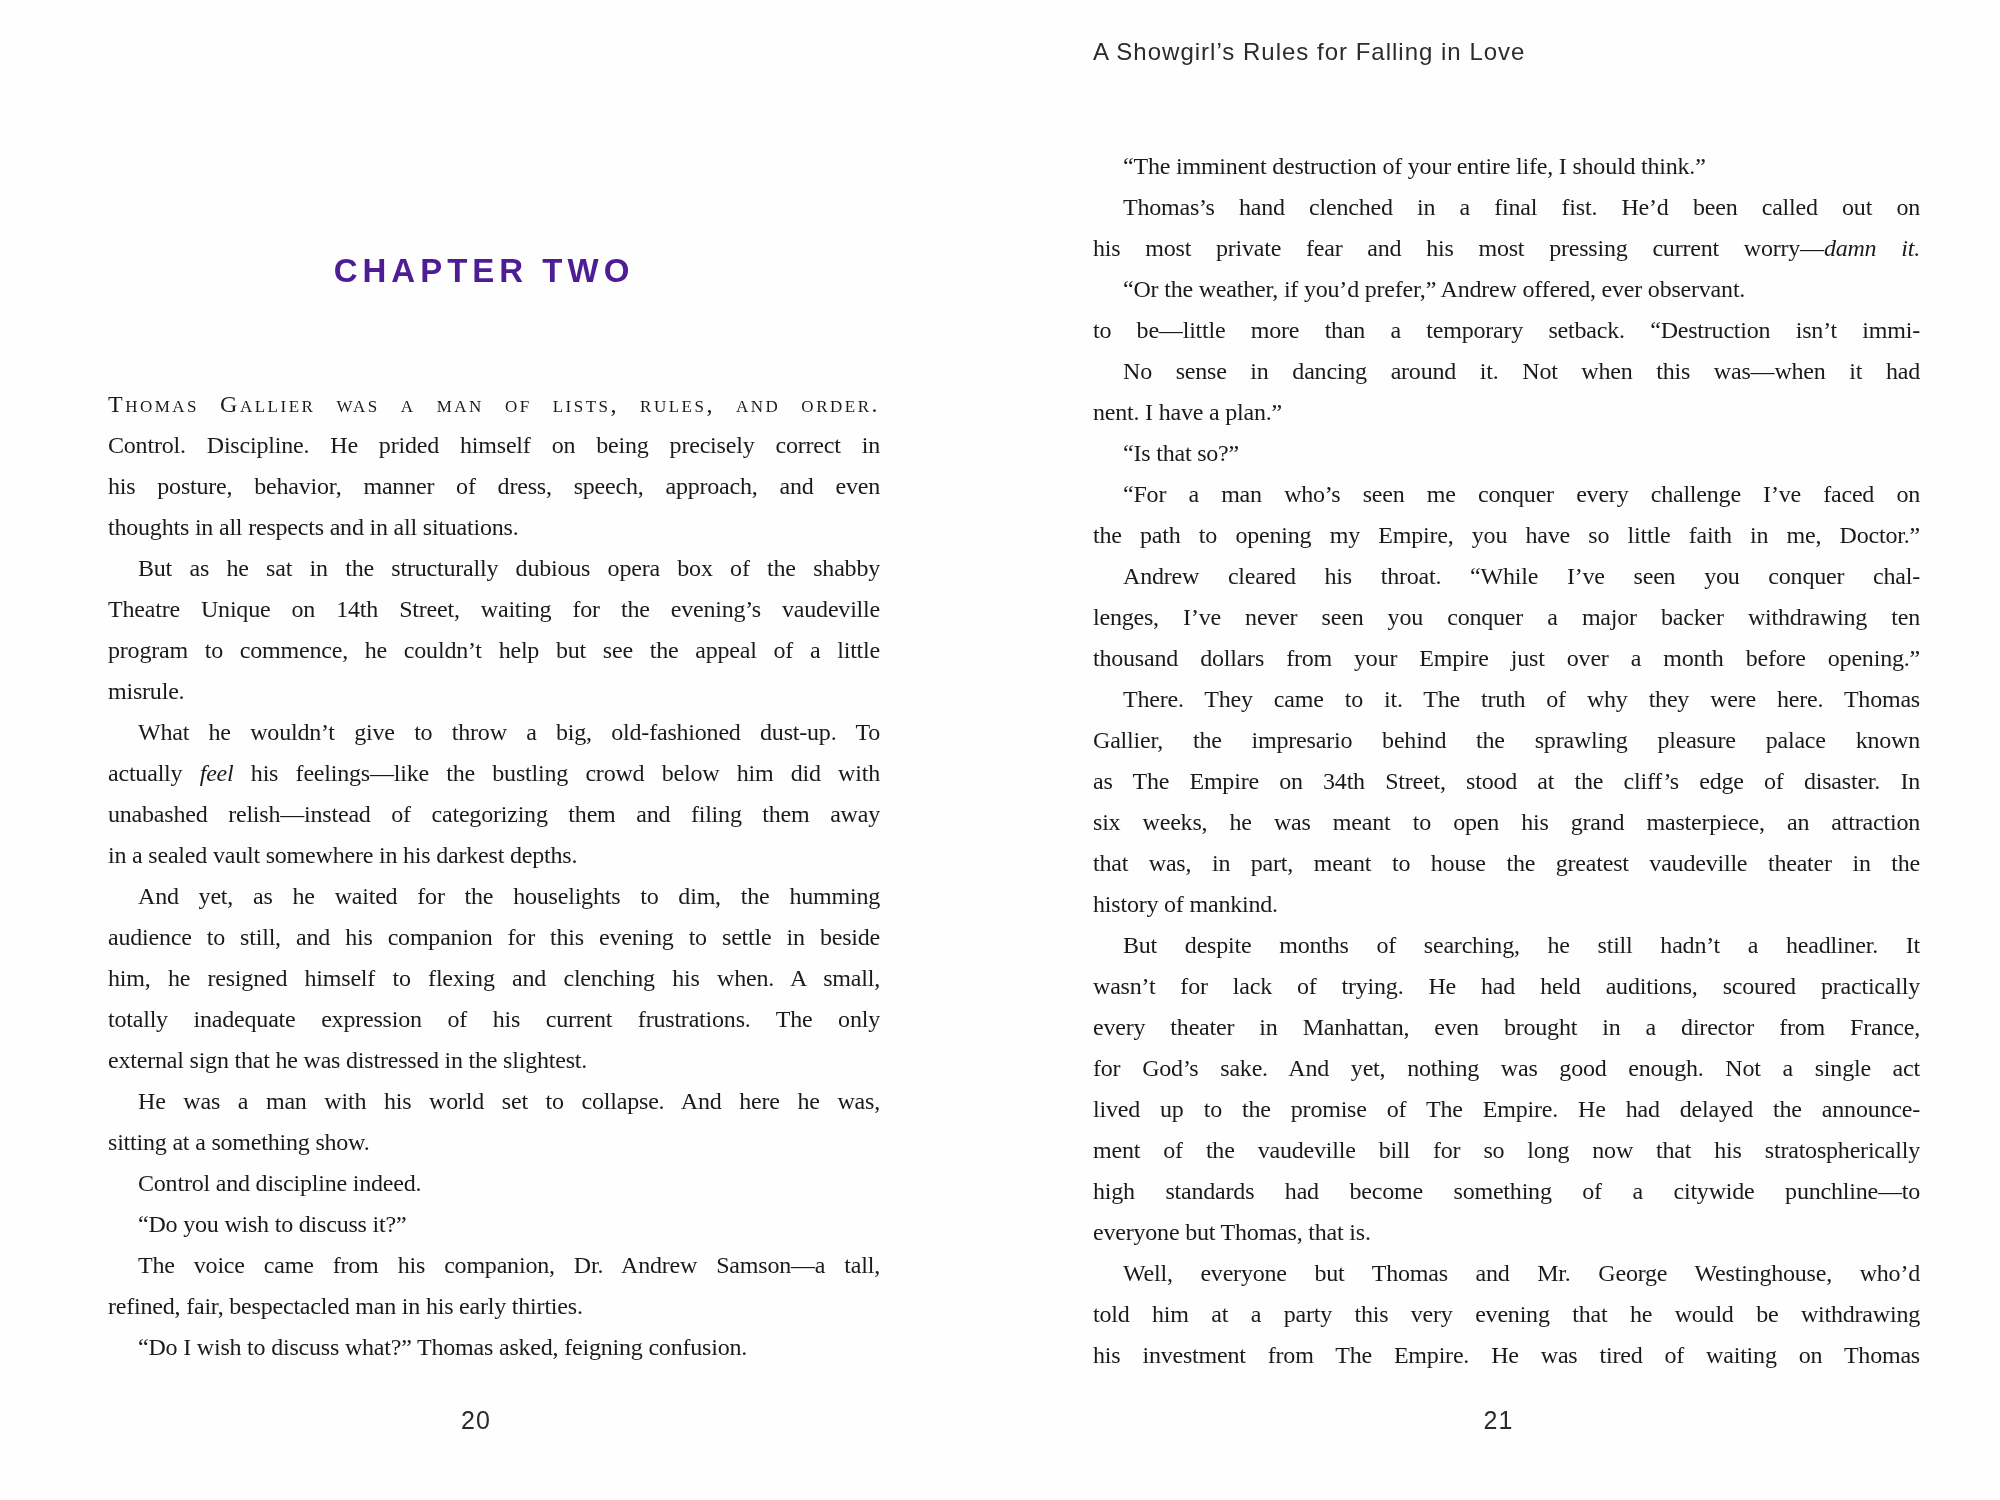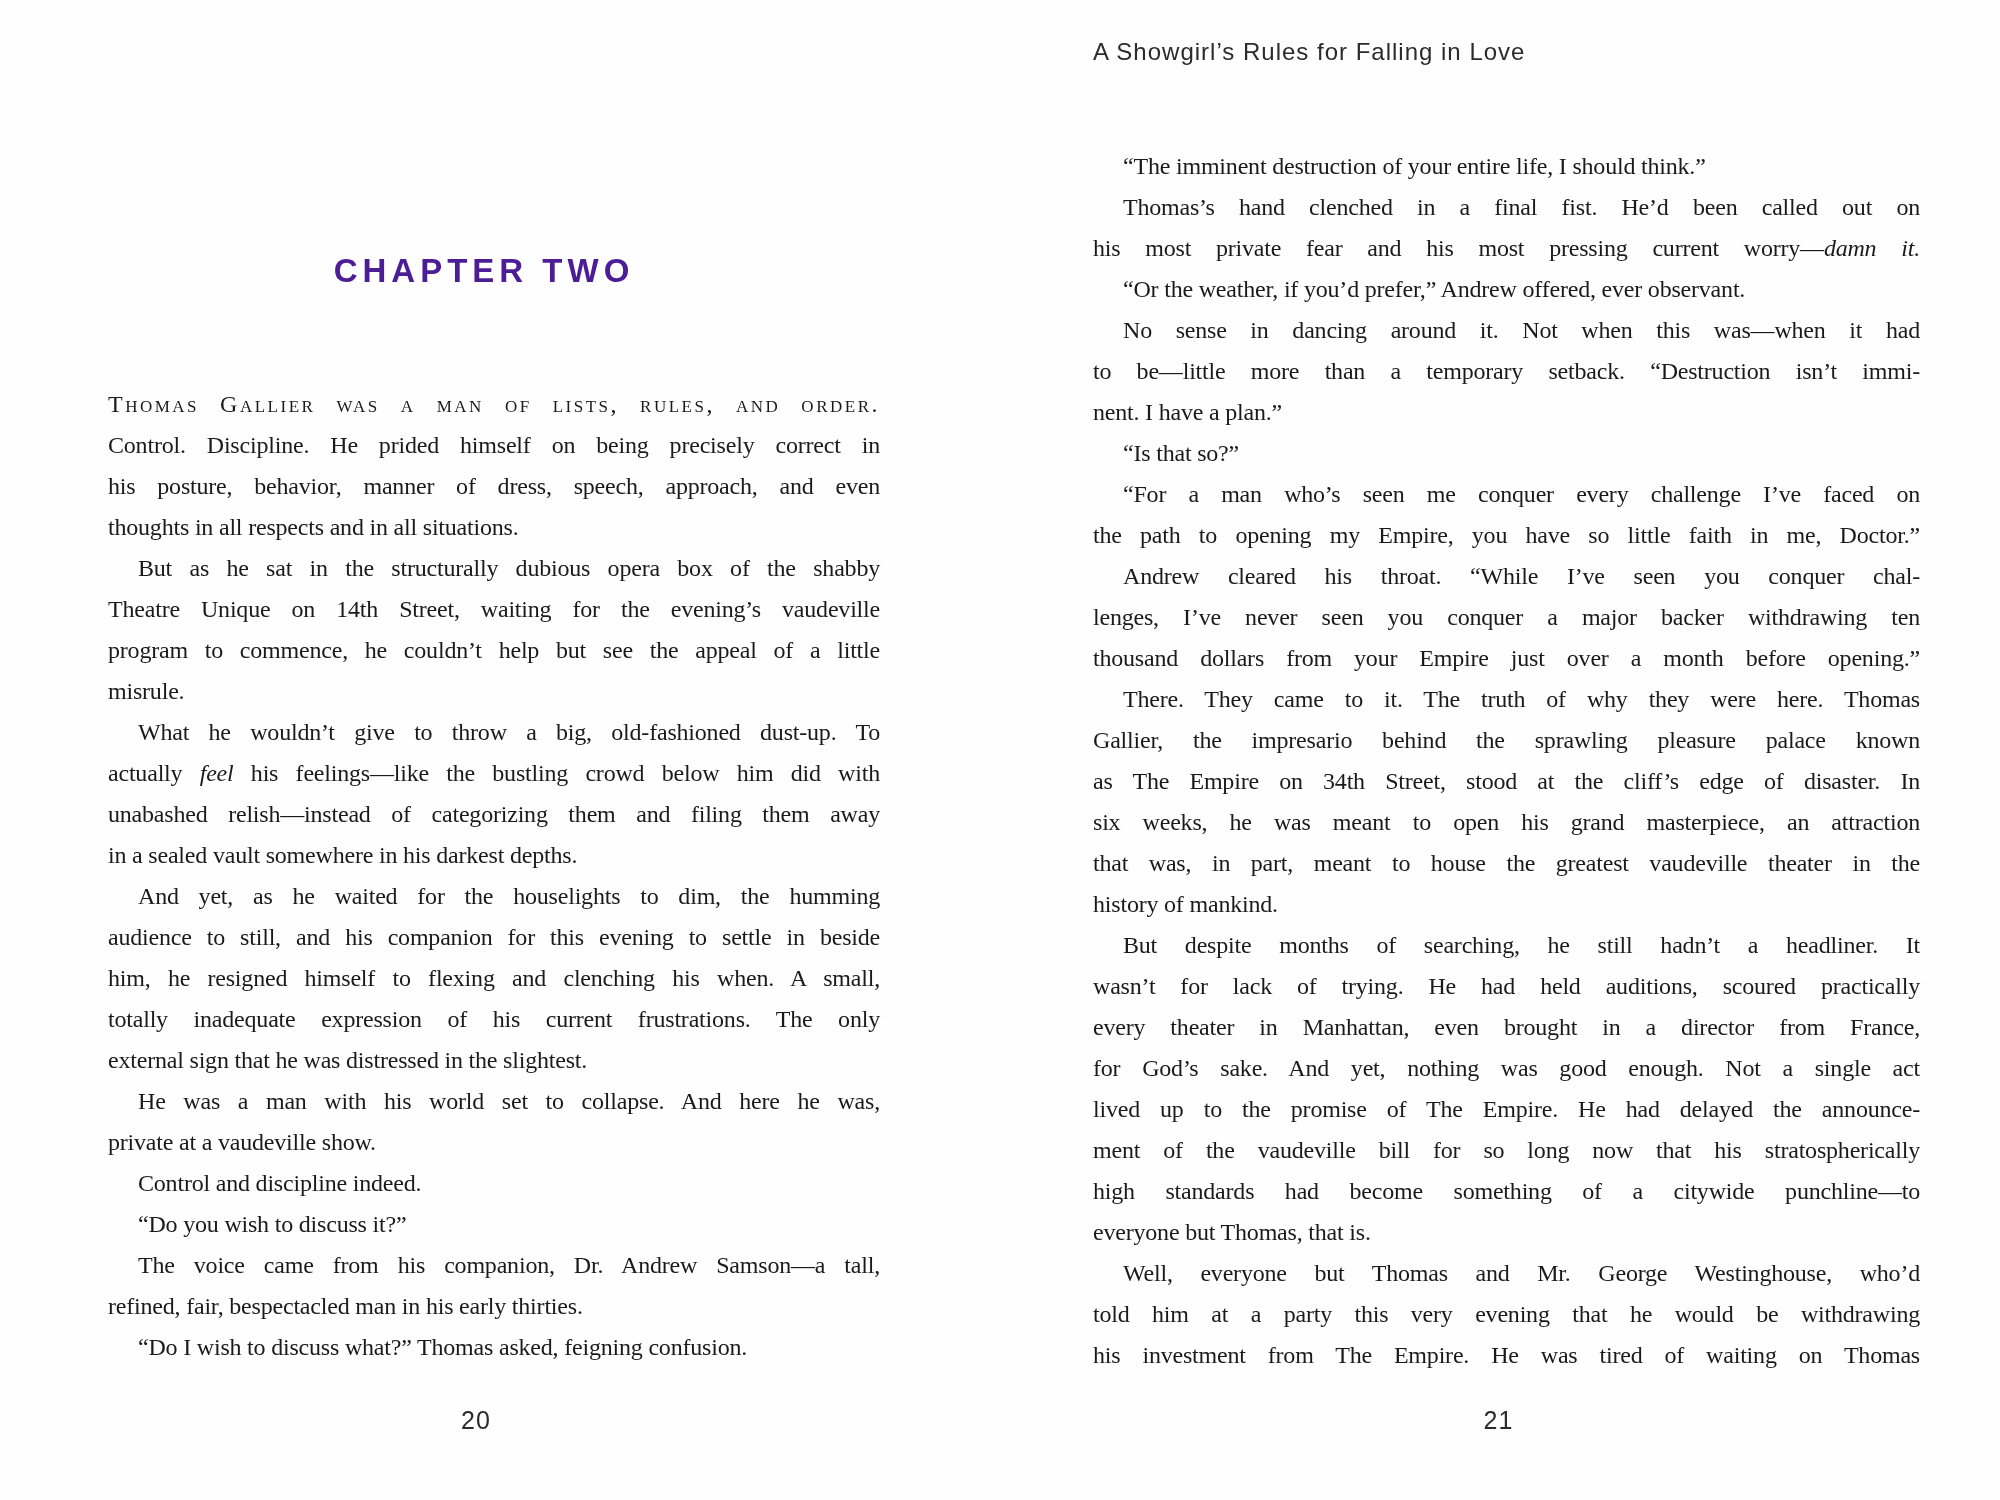--- a/index.html
+++ b/index.html
@@ -84,21 +84,21 @@
       </div>
       <div class="para">
         <div class="bl ind"><span>And yet, as he waited for the houselights to dim, the humming</span></div>
         <div class="bl"><span>audience to still, and his companion for this evening to settle in beside</span></div>
         <div class="bl"><span>him, he resigned himself to flexing and clenching his when. A small,</span></div>
         <div class="bl"><span>totally inadequate expression of his current frustrations. The only</span></div>
         <div class="bl last"><span>external sign that he was distressed in the slightest.</span></div>
       </div>
       <div class="para">
         <div class="bl ind"><span>He was a man with his world set to collapse. And here he was,</span></div>
-        <div class="bl last"><span>private at a vaudeville show.</span></div>
+        <div class="bl last"><span>sitting at a something show.</span></div>
       </div>
       <div class="para">
         <div class="bl ind last"><span>Control and discipline indeed.</span></div>
       </div>
       <div class="para">
         <div class="bl ind last"><span>“Do you wish to discuss it?”</span></div>
       </div>
       <div class="para">
         <div class="bl ind"><span>The voice came from his companion, Dr. Andrew Samson—a tall,</span></div>
         <div class="bl last"><span>refined, fair, bespectacled man in his early thirties.</span></div>
@@ -117,22 +117,22 @@
         <div class="bl ind last"><span>“The imminent destruction of your entire life, I should think.”</span></div>
       </div>
       <div class="para">
         <div class="bl ind"><span>Thomas’s hand clenched in a final fist. He’d been called out on</span></div>
         <div class="bl"><span>his most private fear and his most pressing current worry—</span><span class="i">damn it.</span></div>
       </div>
       <div class="para">
         <div class="bl ind last"><span>“Or the weather, if you’d prefer,” Andrew offered, ever observant.</span></div>
       </div>
       <div class="para">
+        <div class="bl"><span>to be—little more than a temporary setback. “Destruction isn’t immi-</span></div>
         <div class="bl ind"><span>No sense in dancing around it. Not when this was—when it had</span></div>
-        <div class="bl"><span>to be—little more than a temporary setback. “Destruction isn’t immi-</span></div>
         <div class="bl last"><span>nent. I have a plan.”</span></div>
       </div>
       <div class="para">
         <div class="bl ind last"><span>“Is that so?”</span></div>
       </div>
       <div class="para">
         <div class="bl ind"><span>“For a man who’s seen me conquer every challenge I’ve faced on</span></div>
         <div class="bl"><span>the path to opening my Empire, you have so little faith in me, Doctor.”</span></div>
       </div>
       <div class="para">

